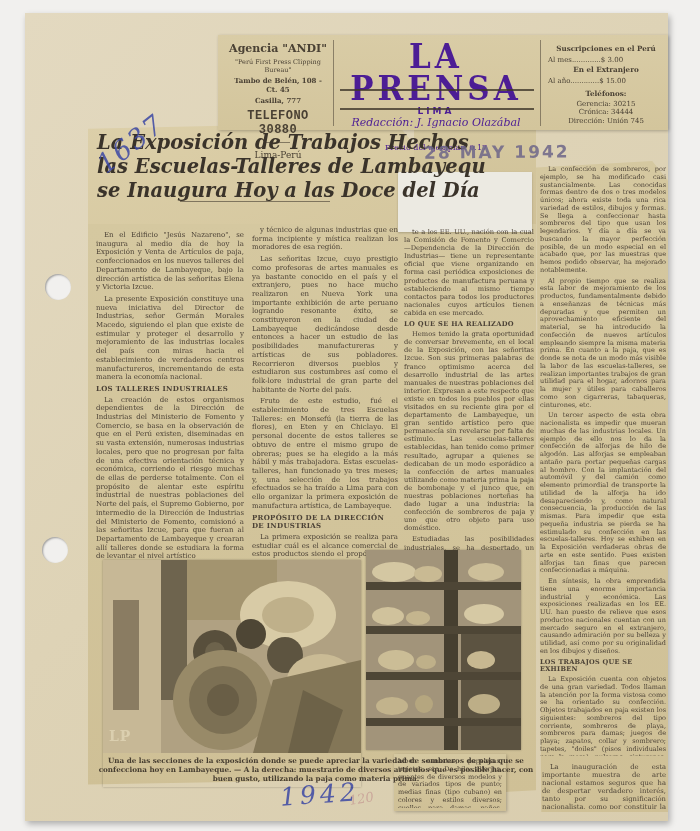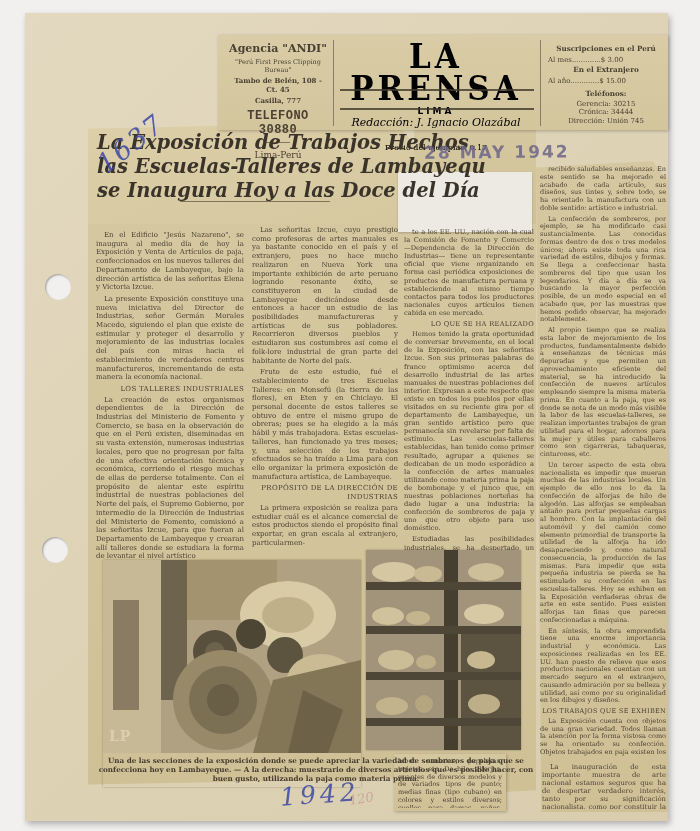--- a/index.html
+++ b/index.html
@@ -21,42 +21,42 @@
   .white-patch{background:#eceae2;box-shadow:0 1px 2px rgba(0,0,0,.2);}
 
   
   .mast-left{position:absolute;left:228px;top:42px;width:100px;text-align:center;color:#4a4134;}
   .agency-name{font-weight:bold;font-size:11px;}
   .agency-tag{font-size:6.5px;line-height:8px;margin-top:3px;}
   .agency-line{font-size:7px;font-weight:bold;margin-top:3px;line-height:8.5px;}
   .agency-phone{font-family:Liberation Mono, monospace;font-size:12px;font-weight:bold;margin-top:3px;letter-spacing:.5px;}
   .agency-city{font-size:9px;margin-top:7px;}
   .mast-rule-v{position:absolute;width:1px;background:rgba(74,65,52,.55);}
-  .mast-center{position:absolute;left:338px;top:42px;width:196px;text-align:center;color:#000000;}
+  .mast-center{position:absolute;left:338px;top:42px;width:196px;text-align:center;color:#4c1d95;}
   .paper-title{font-size:31px;font-weight:bold;letter-spacing:4px;transform:scaleY(1.08);line-height:30px;}
   .paper-city{font-family:"DejaVu Sans",sans-serif;font-size:9px;font-weight:bold;letter-spacing:3px;margin-top:4px;}
   .mast-rule-h{position:absolute;height:2px;background:rgba(62,55,43,.8);}
   .editor-line{font-style:italic;font-size:11px;}
   .price-line{font-size:8px;margin-top:14px;}
   .mast-right{position:absolute;left:548px;top:44px;width:116px;color:#4a4134;font-size:7px;line-height:10.5px;}
   .mast-right .hdr{font-weight:bold;text-align:center;font-size:7.2px;}
   .mast-right .ln{text-align:left;}
   .phones-list{text-align:center;line-height:8.5px;}
 
   
   .headline{position:absolute;left:97px;top:131px;width:330px;color:#3a332a;
     font-style:italic;font-weight:bold;font-size:19.5px;line-height:24px;white-space:nowrap;}
   .subhead{position:absolute;left:105px;top:206px;width:300px;text-align:center;
     font-size:7.5px;line-height:9.5px;color:#453c30;font-weight:bold;}
   .subhead-rule{position:absolute;left:180px;top:201px;width:150px;height:1px;background:rgba(69,60,48,.6);}
 
   
   .col{position:absolute;color:#4c4236;text-align:justify;overflow:hidden;}
   .col p{margin:0 0 3px 0;text-indent:8px;}
-  .col .chead{text-align:right;font-weight:normal;text-indent:0;margin:3px 0 2px 0;letter-spacing:.3px;}
+  .col .chead{text-align:left;font-weight:bold;text-indent:0;margin:3px 0 2px 0;letter-spacing:.3px;}
   .c1{left:96px;top:231px;width:148px;height:328px;font-size:7px;line-height:8.7px;}
   .c2{left:252px;top:226px;width:146px;height:333px;font-size:7px;line-height:8.7px;}
   .c3{left:404px;top:228px;width:130px;height:324px;font-size:6.7px;line-height:8.1px;}
   .c4{left:540px;top:166px;width:126px;height:590px;font-size:6.5px;line-height:7.75px;}
   .frag{left:398px;top:758px;width:104px;height:50px;font-size:6.5px;line-height:7.8px;}
   .closing{left:542px;top:763px;width:124px;height:46px;font-size:6.8px;line-height:8px;}
 
   
   .stamp{position:absolute;left:424px;top:142px;font-family:"DejaVu Sans",sans-serif;
     font-size:17px;font-weight:bold;color:#6e6689;letter-spacing:2px;opacity:.85;transform:rotate(-.5deg);}
@@ -144,35 +144,35 @@
   <div class="pencilnote">120</div>
 
   <div class="col c1">
     <p>En el Edificio "Jesús Nazareno", se inaugura al medio día de hoy la Exposición y Venta de Artículos de paja, confeccionados en los nuevos talleres del Departamento de Lambayeque, bajo la dirección artística de las señoritas Elena y Victoria Izcue.</p>
     <p>La presente Exposición constituye una nueva iniciativa del Director de Industrias, señor Germán Morales Macedo, siguiendo el plan que existe de estimular y proteger el desarrollo y mejoramiento de las industrias locales del país con miras hacia el establecimiento de verdaderos centros manufactureros, incrementando de esta manera la economía nacional.</p>
     <p class="chead">LOS TALLERES INDUSTRIALES</p>
     <p>La creación de estos organismos dependientes de la Dirección de Industrias del Ministerio de Fomento y Comercio, se basa en la observación de que en el Perú existen, diseminadas en su vasta extensión, numerosas industrias locales, pero que no progresan por falta de una efectiva orientación técnica y económica, corriendo el riesgo muchas de ellas de perderse totalmente. Con el propósito de alentar este espíritu industrial de nuestras poblaciones del Norte del país, el Supremo Gobierno, por intermedio de la Dirección de Industrias del Ministerio de Fomento, comisionó a las señoritas Izcue, para que fueran al Departamento de Lambayeque y crearan allí talleres donde se estudiara la forma de levantar el nivel artístico</p>
   </div>
 
   <div class="col c2">
+    <p>y técnico de algunas industrias que en forma incipiente y mística realizan los moradores de esa región.</p>
     <p>Las señoritas Izcue, cuyo prestigio como profesoras de artes manuales es ya bastante conocido en el país y el extranjero, pues no hace mucho realizaron en Nueva York una importante exhibición de arte peruano logrando resonante éxito, se constituyeron en la ciudad de Lambayeque dedicándose desde entonces a hacer un estudio de las posibilidades manufactureras y artísticas de sus pobladores. Recorrieron diversos pueblos y estudiaron sus costumbres así como el folk-lore industrial de gran parte del habitante de Norte del país.</p>
     <p>Fruto de este estudio, fué el establecimiento de tres Escuelas Talleres: en Monsefú (la tierra de las flores), en Eten y en Chiclayo. El personal docente de estos talleres se obtuvo de entre el mismo grupo de obreras; pues se ha elegido a la más hábil y más trabajadora. Estas escuelas-talleres, han funcionado ya tres meses; y, una selección de los trabajos efectuados se ha traído a Lima para con ello organizar la primera exposición de manufactura artística, de Lambayeque.</p>
     <p class="chead">PROPÓSITO DE LA DIRECCIÓN DE INDUSTRIAS</p>
     <p>La primera exposición se realiza para estudiar cuál es el alcance comercial de estos productos siendo el propósito final exportar, en gran escala al extranjero, particularmen-</p>
   </div>
 
   <div class="col c3">
     <p>te a los EE. UU., nación con la cual la Comisión de Fomento y Comercio —Dependencia de la Dirección de Industrias— tiene un representante oficial que viene organizando en forma casi periódica exposiciones de productos de manufactura peruana y estableciendo al mismo tiempo contactos para todos los productores nacionales cuyos artículos tienen cabida en ese mercado.</p>
     <p class="chead">LO QUE SE HA REALIZADO</p>
     <p>Hemos tenido la grata oportunidad de conversar brevemente, en el local de la Exposición, con las señoritas Izcue. Son sus primeras palabras de franco optimismo acerca del desarrollo industrial de las artes manuales de nuestras poblaciones del interior. Expresan a este respecto que existe en todos los pueblos por ellas visitados en su reciente gira por el departamento de Lambayeque, un gran sentido artístico pero que permanecía sin revelarse por falta de estímulo. Las escuelas-talleres establecidas, han tenido como primer resultado, agrupar a quienes se dedicaban de un modo esporádico a la confección de artes manuales utilizando como materia prima la paja de bombonaje y el junco que, en nuestras poblaciones norteñas ha dado lugar a una industria: la confección de sombreros de paja y uno que otro objeto para uso doméstico.</p>
     <p>Estudiadas las posibilidades industriales, se ha despertado un verdadero interés por mejorar la producción. Es así como las obreras han</p>
   </div>
 
   <div class="col c4">
-    <p>recibido saludables enseñanzas. En este sentido se ha mejorado el acabado de cada artículo, sus diseños, sus tintes y, sobre todo, se ha orientado la manufactura con un doble sentido: artístico e industrial.</p>
     <p>La confección de sombreros, por ejemplo, se ha modificado casi sustancialmente. Las conocidas formas dentro de dos o tres modelos únicos; ahora existe toda una rica variedad de estilos, dibujos y formas. Se llega a confeccionar hasta sombreros del tipo que usan los legendarios. Y día a día se va buscando la mayor perfección posible, de un modo especial en el acabado que, por las muestras que hemos podido observar, ha mejorado notablemente.</p>
     <p>Al propio tiempo que se realiza esta labor de mejoramiento de los productos, fundamentalmente debido a enseñanzas de técnicas más depuradas y que permiten un aprovechamiento eficiente del material, se ha introducido la confección de nuevos artículos empleando siempre la misma materia prima. En cuanto a la paja, que es donde se nota de un modo más visible la labor de las escuelas-talleres, se realizan importantes trabajos de gran utilidad para el hogar, adornos para la mujer y útiles para caballeros como son cigarreras, tabaqueras, cinturones, etc.</p>
     <p>Un tercer aspecto de esta obra nacionalista es impedir que mueran muchas de las industrias locales. Un ejemplo de ello nos lo da la confección de alforjas de hilo de algodón. Las alforjas se empleaban antaño para portar pequeñas cargas al hombro. Con la implantación del automóvil y del camión como elemento primordial de transporte la utilidad de la alforja ha ido desapareciendo y, como natural consecuencia, la producción de las mismas. Para impedir que esta pequeña industria se pierda se ha estimulado su confección en las escuelas-talleres. Hoy se exhiben en la Exposición verdaderas obras de arte en este sentido. Pues existen alforjas tan finas que parecen confeccionadas a máquina.</p>
     <p>En síntesis, la obra emprendida tiene una enorme importancia industrial y económica. Las exposiciones realizadas en los EE. UU. han puesto de relieve que esos productos nacionales cuentan con un mercado seguro en el extranjero, causando admiración por su belleza y utilidad, así como por su originalidad en los dibujos y diseños.</p>
     <p class="chead">LOS TRABAJOS QUE SE EXHIBEN</p>
     <p>La Exposición cuenta con objetos de una gran variedad. Todos llaman la atención por la forma vistosa como se ha orientado su confección. Objetos trabajados en paja existen los siguientes: sombreros del tipo corriente, sombreros de playa, sombreros para damas; juegos de playa; zapatos, collar y sombrero; tapetes, "doiles" (pisos individuales para la mesa), pulseras, cinturones, cuellos (imitación encaje) del tipo maltés; carteras para trabajo; adornos variadísimos; sandalias, zapatillas; canastas; pantallas, muñecas, etc. De junco se ex-</p>
   </div>
 
   <div class="col frag">
     <p style="text-indent:0;">hiben canastas, papeleras, tapetes, etc. De hilo: alforjas, guantes de diversos modelos y de variados tipos de punto; medias finas (tipo cubano) en colores y estilos diversos; cuellos para damas, paños, vestidos</p>

